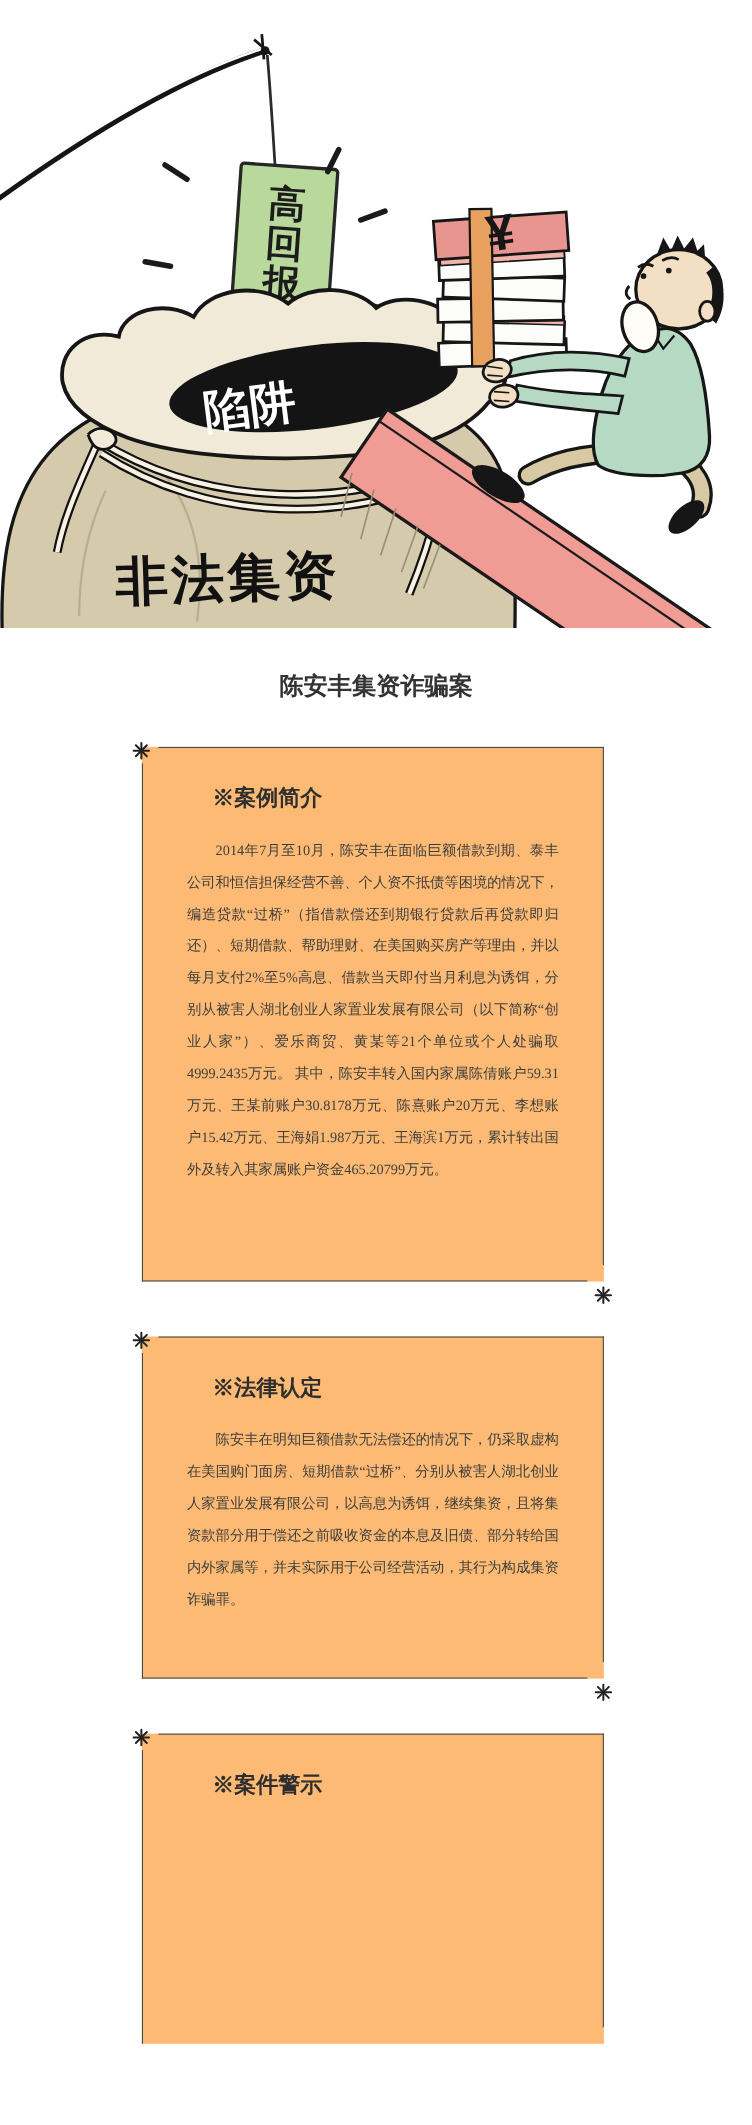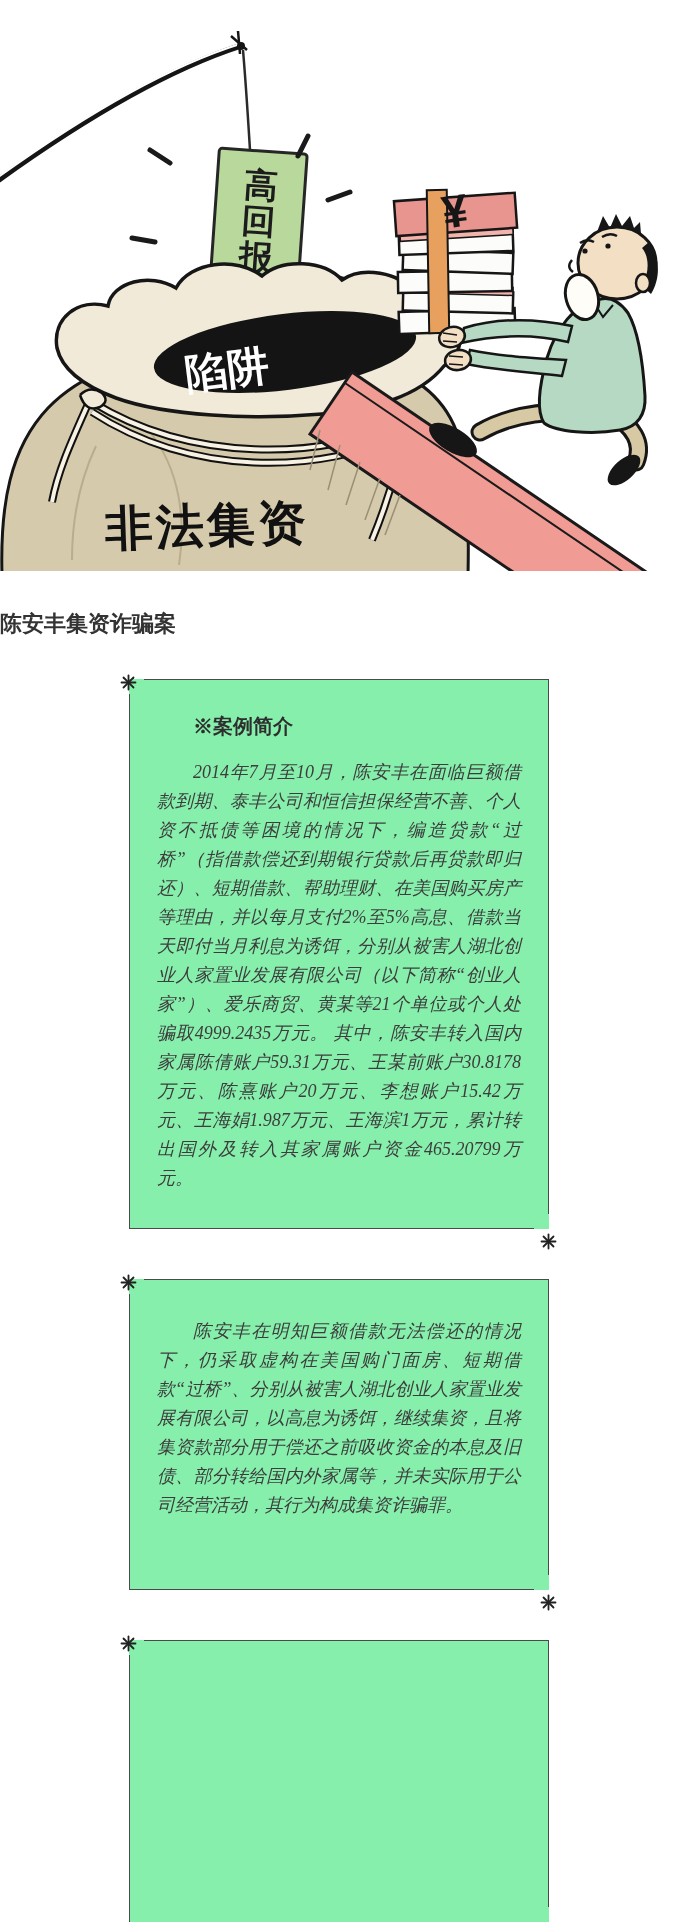--- a/index.html
+++ b/index.html
@@ -7,61 +7,61 @@
     width:684px;
     font-family:"Liberation Serif", serif;
     color:#3d3d3d;
     padding-bottom:26px;
   }
   .illustration { width:684px; height:571px; overflow:hidden; background:#fff; }
   .illustration svg { display:block; }
 
   .page-title {
     margin:41px 0 0 0;
+    text-align:center;
     font-family:"Liberation Sans", sans-serif;
     font-size:22px;
     line-height:23px;
     font-weight:bold;
     color:#333333;
   }
 
   .case-box {
     position:relative;
     box-sizing:border-box;
     width:420px;
     margin:50px 0 0 129px;
     padding:34px 24px 32px 24px;
-    background:#86efac;
+    background:#fdba74;
   }
   .case-box.first { margin-top:44px; }
   .case-box .bl { position:absolute; background:#4a4a4a; }
   .case-box .bl-top    { top:0; left:15px; right:0; height:1px; }
   .case-box .bl-right  { top:0; right:0; bottom:15px; width:1px; }
   .case-box .bl-bottom { bottom:0; left:0; right:15px; height:1px; }
   .case-box .bl-left   { left:0; top:15px; bottom:0; width:1px; }
   .ast { position:absolute; width:17px; height:17px; }
   .ast-tl { left:-9px; top:-5px; }
   .ast-br { right:-8px; bottom:-21px; }
 
   .box-heading {
     margin:0 0 19px 0;
     font-size:20px;
     line-height:26px;
     font-weight:bold;
     color:#2e2e2e;
     text-indent:2em;
   }
   .box-body {
-    margin:4px;
-    font-size:18px;
+    margin:17px;
+    font-size:13px;
     line-height:29px;
     text-align:justify;
     text-indent:2em;
     color:#3d3d3d;
-    font-style:italic;
   }
   .box-1 { min-height:486px; }
   .box-2 { min-height:311px; }
   .box-3 { min-height:282px; }
 </style>
 </head>
 <body>
 
 <div class="illustration">
 <svg width="684" height="571" viewBox="0 0 684 571" xmlns="http://www.w3.org/2000/svg">
@@ -222,30 +222,32 @@
       </g>
     </svg>
   <svg class="ast ast-br" viewBox="0 0 17 17">
       <g stroke="#222" stroke-width="1.8" stroke-linecap="round">
         <path d="M8.5,1.5 V15.5"></path>
         <path d="M1.5,8.5 H15.5"></path>
         <path d="M3.5,3.5 L13.5,13.5"></path>
         <path d="M13.5,3.5 L3.5,13.5"></path>
       </g>
     </svg>
+  <h2 class="box-heading">※法律认定</h2>
   <p class="box-body">陈安丰在明知巨额借款无法偿还的情况下，仍采取虚构在美国购门面房、短期借款“过桥”、分别从被害人湖北创业人家置业发展有限公司，以高息为诱饵，继续集资，且将集资款部分用于偿还之前吸收资金的本息及旧债、部分转给国内外家属等，并未实际用于公司经营活动，其行为构成集资诈骗罪。</p>
 </div>
 
 <div class="case-box box-3">
   <div class="bl bl-top"></div>
   <div class="bl bl-right"></div>
 
   <div class="bl bl-left"></div>
   <svg class="ast ast-tl" viewBox="0 0 17 17">
       <g stroke="#222" stroke-width="1.8" stroke-linecap="round">
         <path d="M8.5,1.5 V15.5"></path>
         <path d="M1.5,8.5 H15.5"></path>
         <path d="M3.5,3.5 L13.5,13.5"></path>
         <path d="M13.5,3.5 L3.5,13.5"></path>
       </g>
     </svg>
 
+  <h2 class="box-heading">※案件警示</h2>
 </div>
 
 </body></html>

